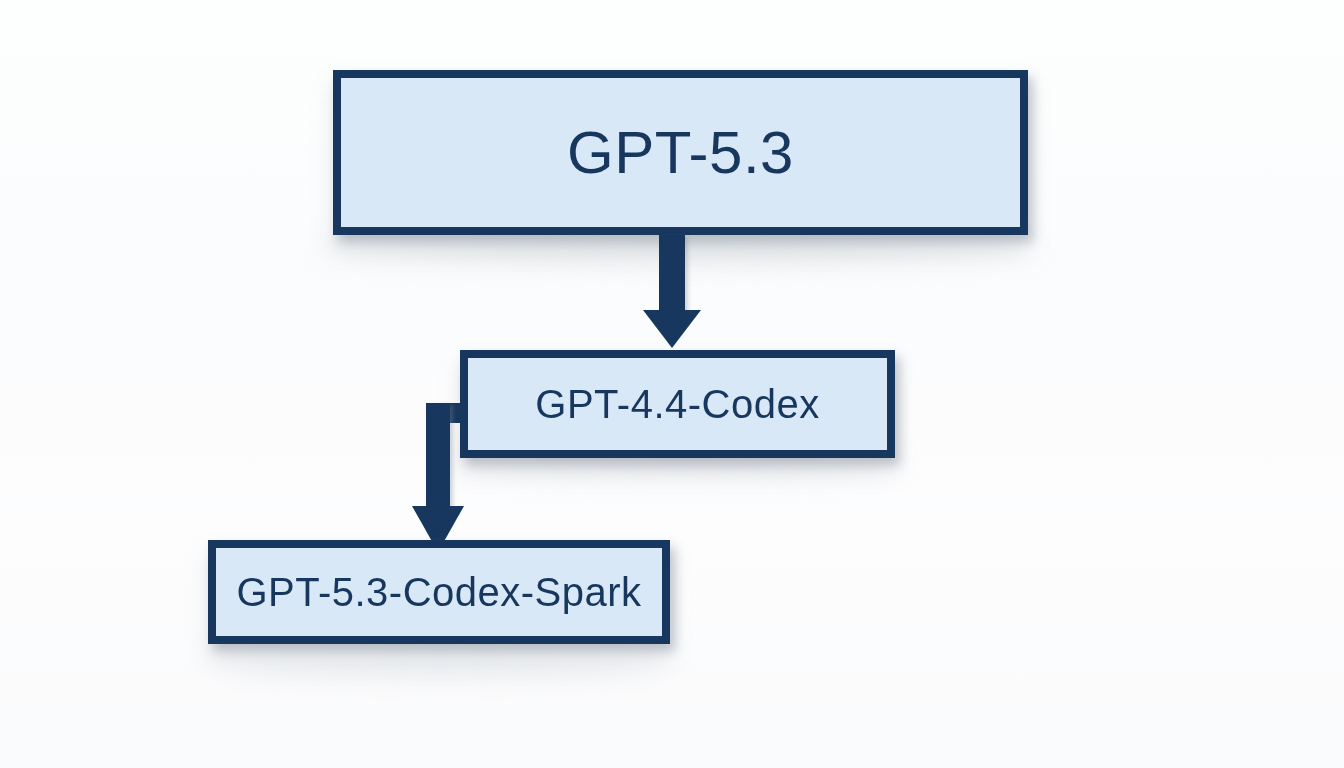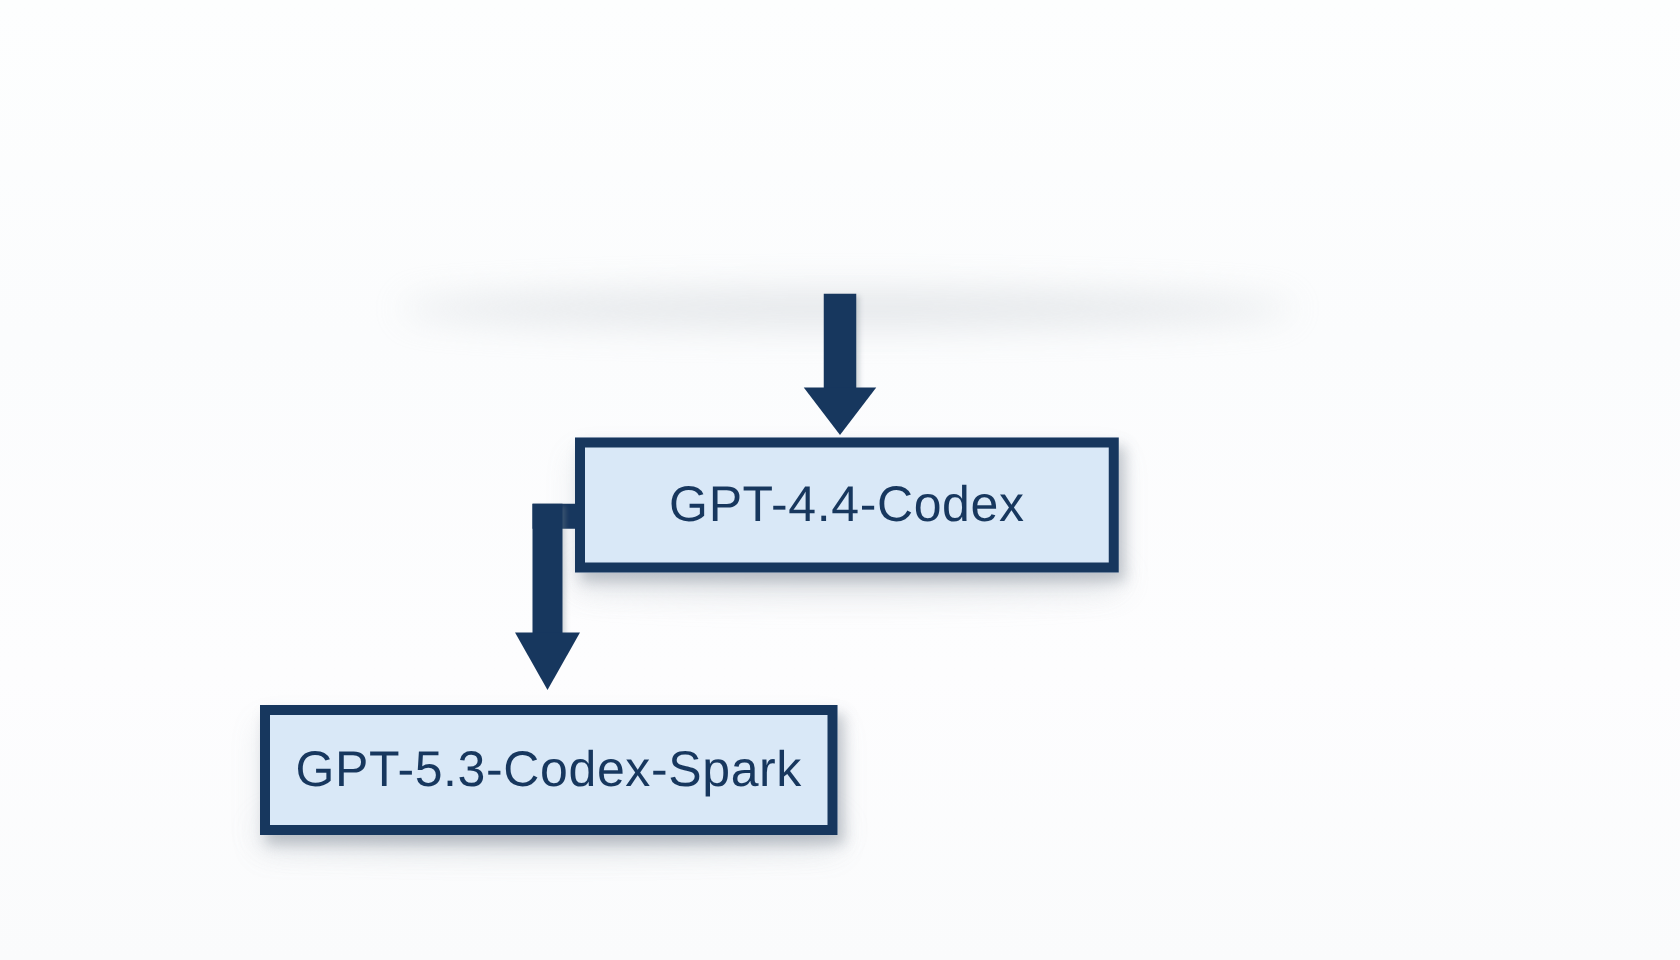--- a/index.html
+++ b/index.html
@@ -26,21 +26,21 @@
     position:absolute;
     background:var(--fill,#d9e8f7);
     border:8px solid var(--accent,#17375e);
     box-sizing:border-box;
     display:flex;align-items:center;justify-content:center;
     color:var(--accent,#17375e);
     box-shadow:5px 7px 10px rgba(120,130,142,.40), 0 14px 22px rgba(140,150,160,.18);
   }
   #node-top{left:333px;top:70px;width:695px;height:165px;font-size:60px;}
   #node-mid{left:460px;top:350px;width:435px;height:108px;font-size:40px;}
-  #node-bottom{left:208px;top:564px;width:462px;height:104px;font-size:40px;text-align:right;}
+  #node-bottom{left:208px;top:540px;width:462px;height:104px;font-size:40px;text-align:right;}
   .node .label{white-space:nowrap;letter-spacing:.5px;}
 
   
   .conn-part{position:absolute;background:var(--accent,#17375e);}
   
   #a1-shaft{left:659px;top:235px;width:26px;height:77px;box-shadow:3px 2px 4px rgba(130,140,150,.35);}
   #a1-head{
     position:absolute;left:643px;top:310px;width:0;height:0;
     border-left:29px solid transparent;border-right:29px solid transparent;
     border-top:38px solid var(--accent,#17375e);
@@ -56,20 +56,23 @@
 </style>
 </head>
 <body style="background-color: rgb(253, 253, 254);">
 
 <div class="stage">
 
   <div class="shadow-band" id="band-top"></div>
   <div class="shadow-band" id="band-mid"></div>
   <div class="shadow-band" id="band-bottom"></div>
 
+  <div class="node" id="node-top">
+    <span class="label">GPT-5.3</span>
+  </div>
 
   <div>
     <div class="conn-part" id="a1-shaft"></div>
     <div id="a1-head"></div>
   </div>
 
   <div class="node" id="node-mid">
     <span class="label">GPT-4.4-Codex</span>
   </div>
 

